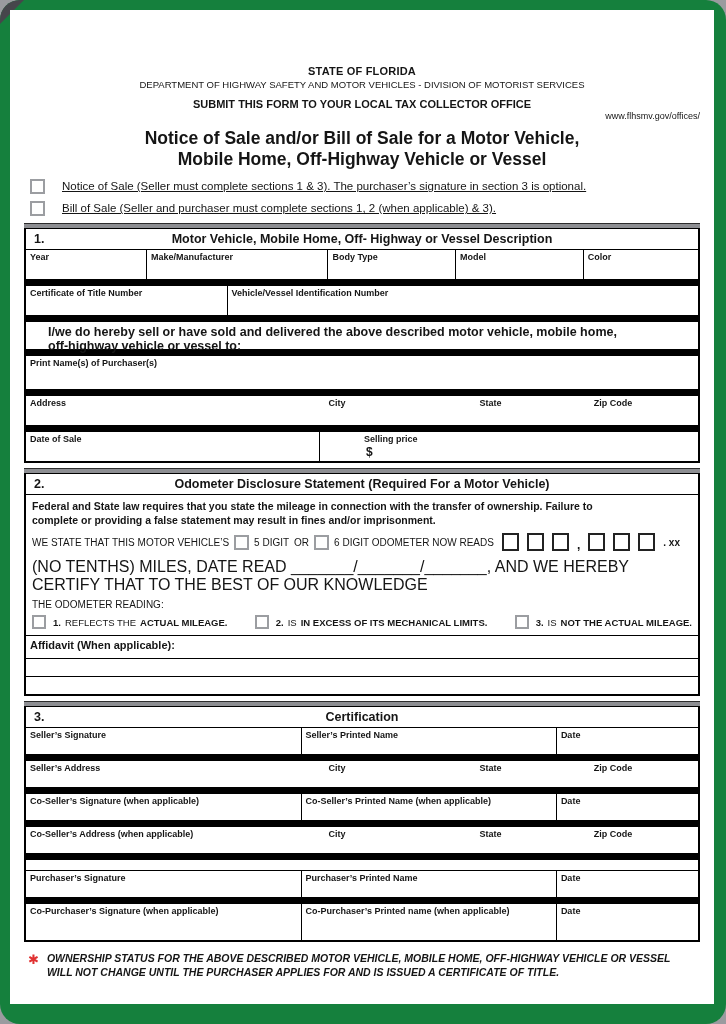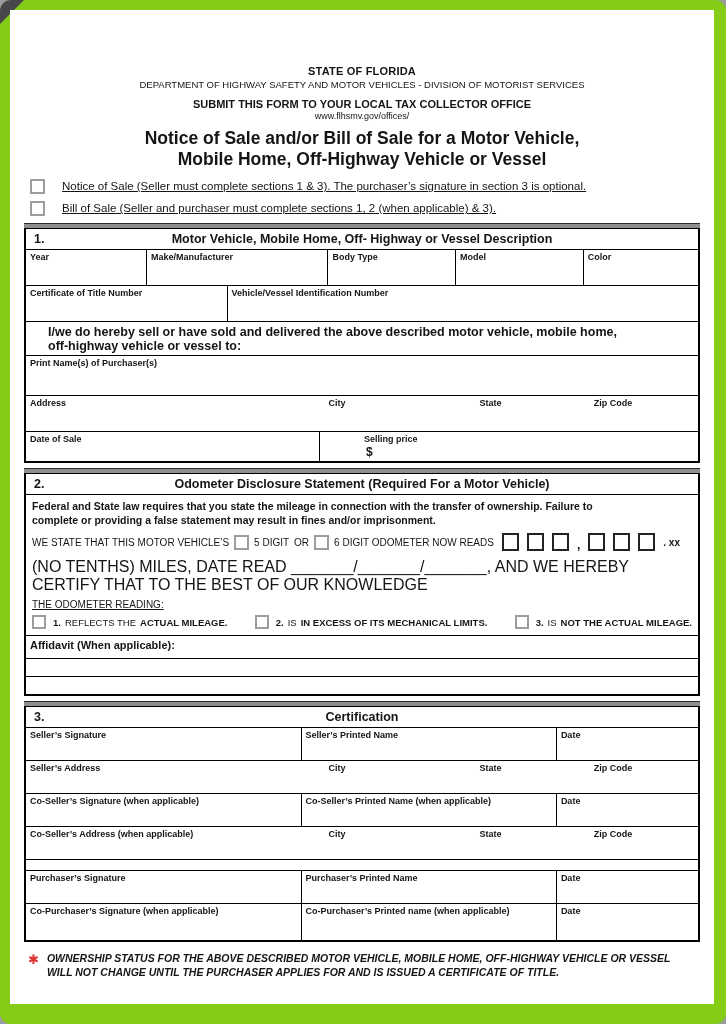--- a/index.html
+++ b/index.html
@@ -5,43 +5,43 @@
   * { box-sizing: border-box; margin: 0; padding: 0; }
   html,body { width: 726px; height: 1024px; }
   body {
     font-family: "Liberation Sans", sans-serif;
     background: #9a9b9f;
     position: relative;
     color: #151515;
   }
   .frame {
     position: absolute; inset: 0;
-    background: #84cc16;
-    border-radius: 11px;
+    background: #15803d;
+    border-radius: 20px;
     overflow: hidden;
   }
   .corner-notch {
     position: absolute; left: 0; top: 0;
     width: 0; height: 0;
     border-top: 24px solid #46464b;
     border-right: 24px solid transparent;
   }
   .page {
     position: absolute; left: 10px; top: 10px; right: 12px; bottom: 20px;
     background: #ffffff;
     overflow: hidden;
   }
   .content { position: absolute; left: 14px; top: 0; width: 676px; }
 
   
   .hdr { text-align: center; }
   .h-state   { margin-top: 55px; font-size: 11px; font-weight: bold; letter-spacing: .2px; }
   .h-dept    { margin-top: 2px;  font-size: 9.5px; }
   .h-submit  { margin-top: 8px;  font-size: 11px; font-weight: bold; }
-  .h-url     { margin-top: 1px;  font-size: 9px; }
+  .h-url     { margin-top: 1px;  font-size: 9px; text-align: right; }
   .h-title   { margin-top: 7px;  font-size: 17.5px; font-weight: bold; line-height: 1.22; }
 
   
   .opts { margin-top: 8px; }
   .opt-line { display: flex; align-items: center; margin: 0 0 7px 6px; }
   .cb {
     width: 15px; height: 15px; flex: 0 0 auto;
     border: 2px solid #9b9da1; background: #fefefe;
   }
   .opt-line .cb { margin-right: 17px; }
@@ -56,21 +56,21 @@
   .sec { border: 2px solid #000; border-top: none; }
   .sec-header {
     display: flex; align-items: center; height: 21px;
     border-bottom: 1.5px solid #000;
     font-weight: bold; font-size: 12.5px;
   }
   .sec-num { padding-left: 8px; width: 60px; }
   .sec-title { flex: 1; text-align: center; padding-right: 60px; }
 
   
-  .r  { position: relative; border-bottom: 1px solid #000000; }
+  .r  { position: relative; border-bottom: 7px solid #000000; }
   .fx { display: flex; }
   .c  { border-right: 1px solid #000; }
   .c:last-child { border-right: none; }
   .lbl { display:block; font-size: 9px; font-weight: bold; padding: 2px 0 0 4px; line-height: 1.15; }
   .pos { position: absolute; top: 2px; font-size: 9px; font-weight: bold; }
 
   
   .s1-r1 { height: 36px; }
   .s1-r2 { height: 36px; }
   .sell { height: 34px; padding: 3px 0 16px 22px; font-size: 12.5px; font-weight: bold; line-height: 1.18; }
@@ -80,21 +80,21 @@
   .dollar { display:block; padding: 1px 0 0 6px; font-size: 12px; font-weight: bold; }
 
   
   .law { padding: 4px 6px 2px 6px; font-size: 10.5px; font-weight: bold; line-height: 1.35; }
   .odo-line { display: flex; align-items: center; gap: 5px; padding: 3px 4px 0 6px; font-size: 10px; white-space: nowrap; }
   .odo-line .cb { width: 15px; height: 15px; }
   .digit-box { width: 17px; height: 18px; border: 2px solid #222; background:#fff; margin-left: 3px; }
   .odo-comma { font-weight: bold; font-size: 12px; margin: 6px 0 0 3px; }
   .odo-suffix { font-weight: bold; font-size: 10px; margin-left: 3px; }
   .date-read { padding: 6px 0 0 6px; font-size: 16px; }
-  .reading   { padding: 5px 0 3px 6px; font-size: 10px; text-decoration: underline; }
+  .reading   { padding: 5px 0 3px 6px; font-size: 10px; }
   .odo-opts { display: flex; align-items: center; justify-content: space-between; padding: 2px 6px 6px 6px; font-size: 9.5px; }
   .odo-opt { display: flex; align-items: center; gap: 4px; white-space: nowrap; }
   .odo-opt .cb { width: 14px; height: 14px; margin-right: 3px; }
   .affidavit { height: 24px; border-top: 1px solid #000; border-bottom: 1px solid #000; padding: 3px 0 0 4px; font-size: 11px; font-weight: bold; }
   .blank18 { height: 18px; border-bottom: 1px solid #000; }
   .blank17 { height: 17px; }
 
   
   .perjury { padding: 4px 6px 3px 10px; font-size: 10.5px; font-weight: bold; line-height: 1.3; border-bottom: 1px solid #000; }
   .sig-row { height: 33px; }

